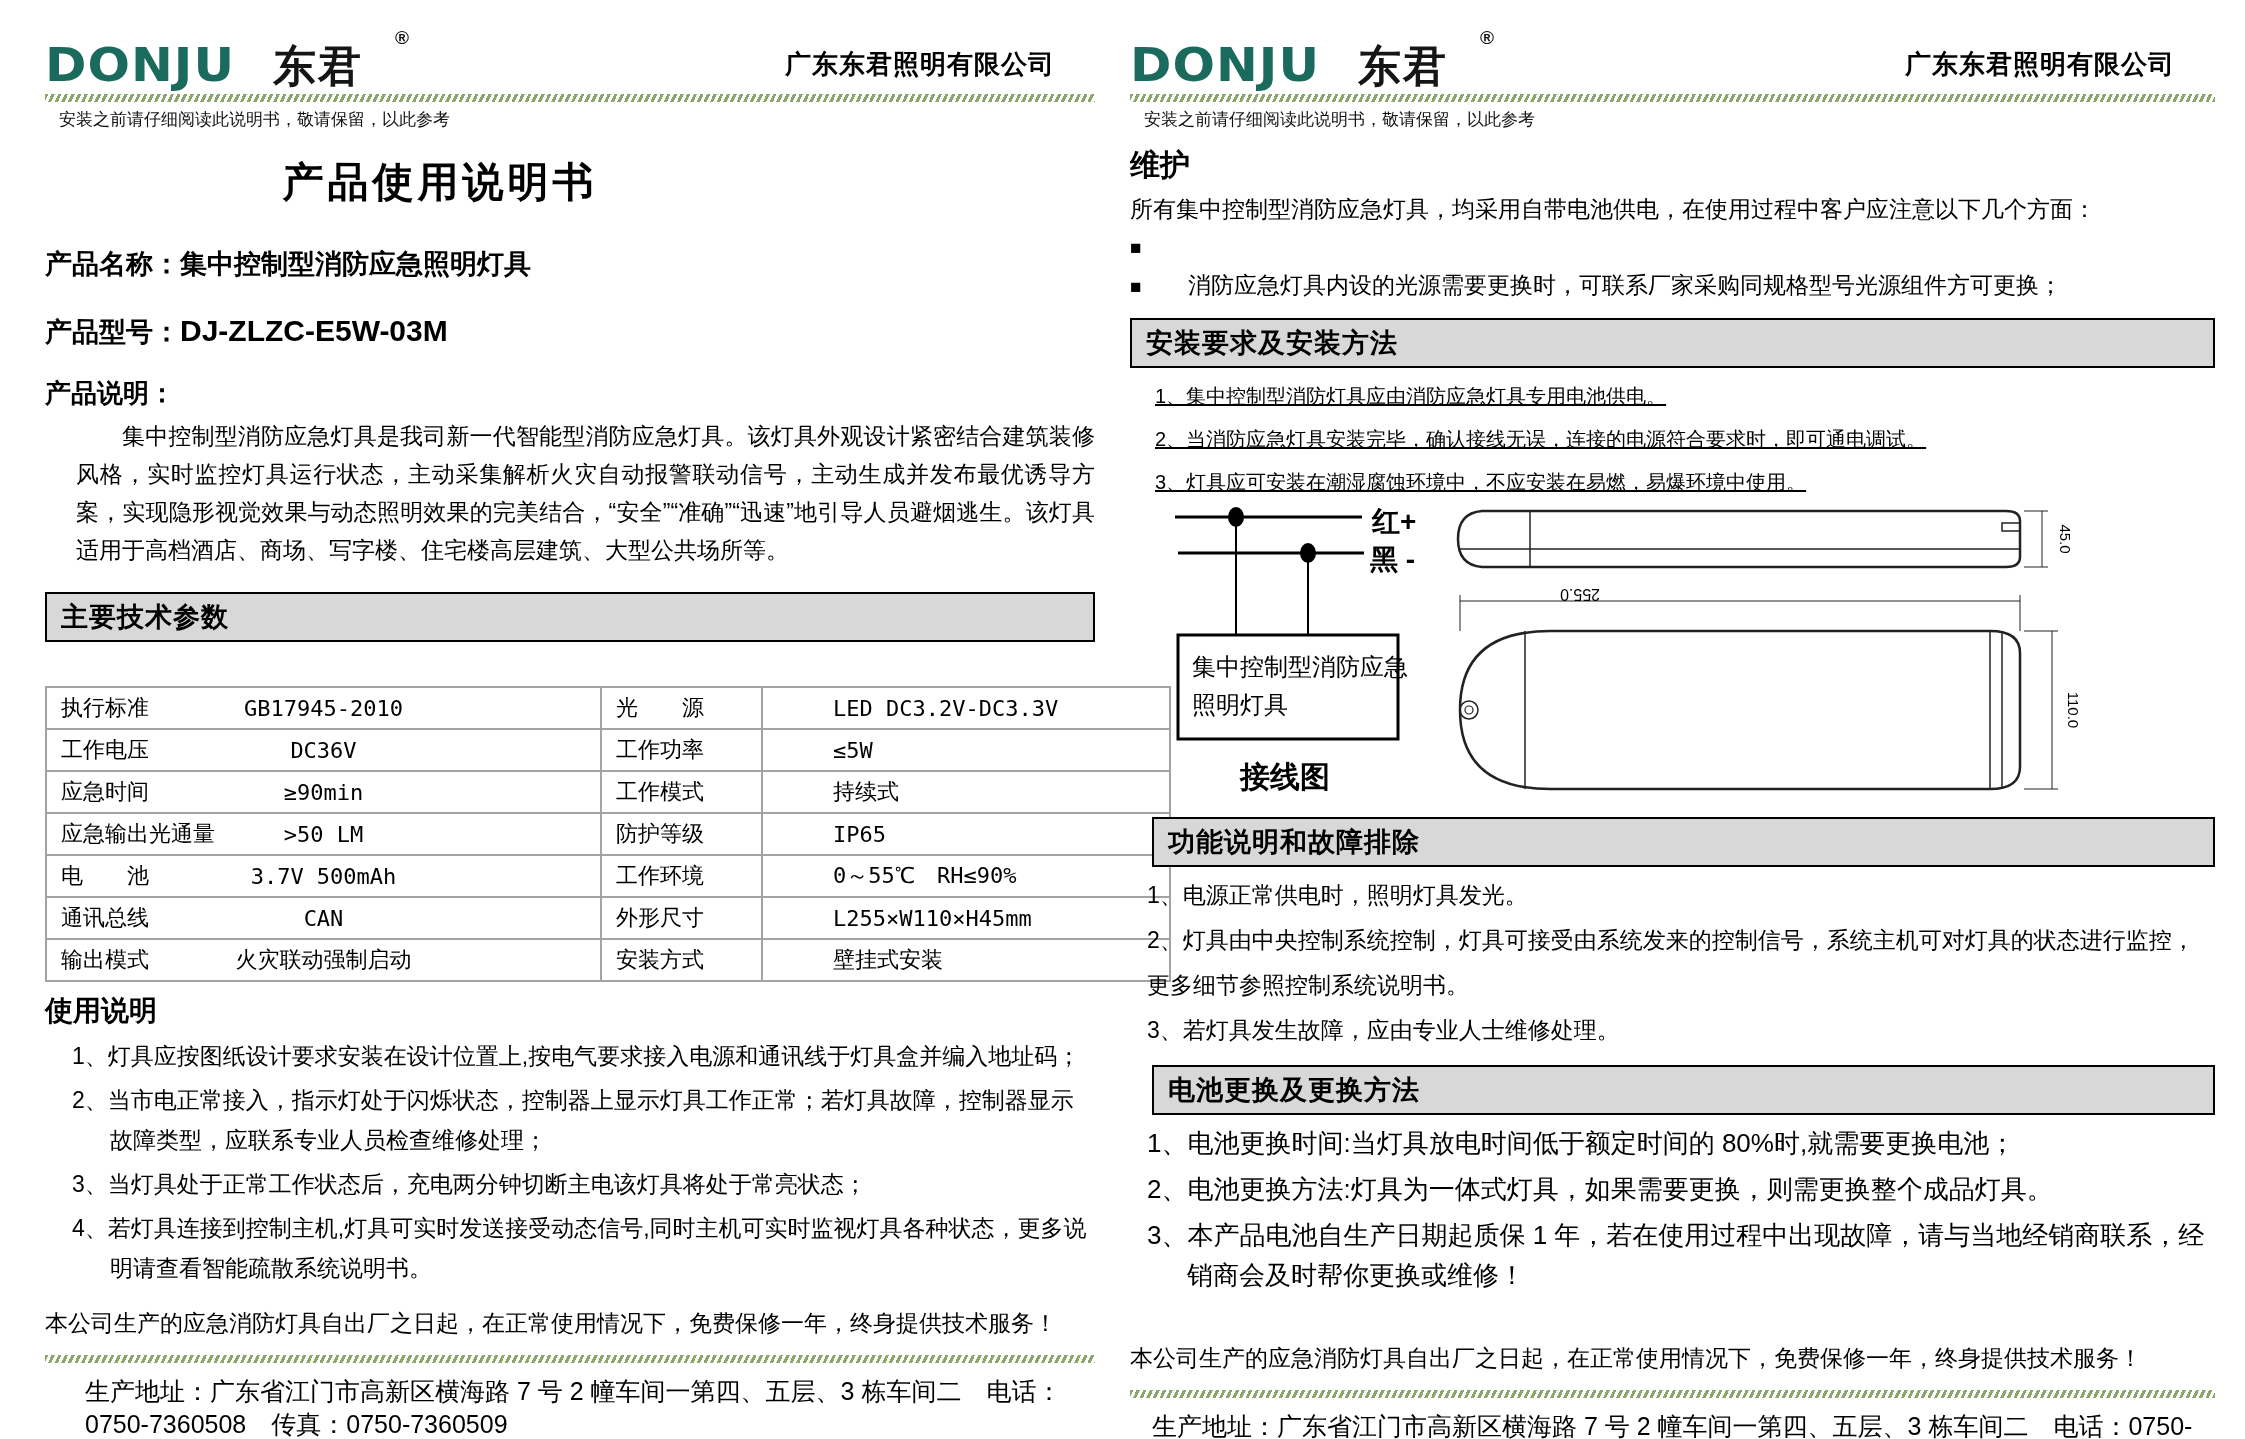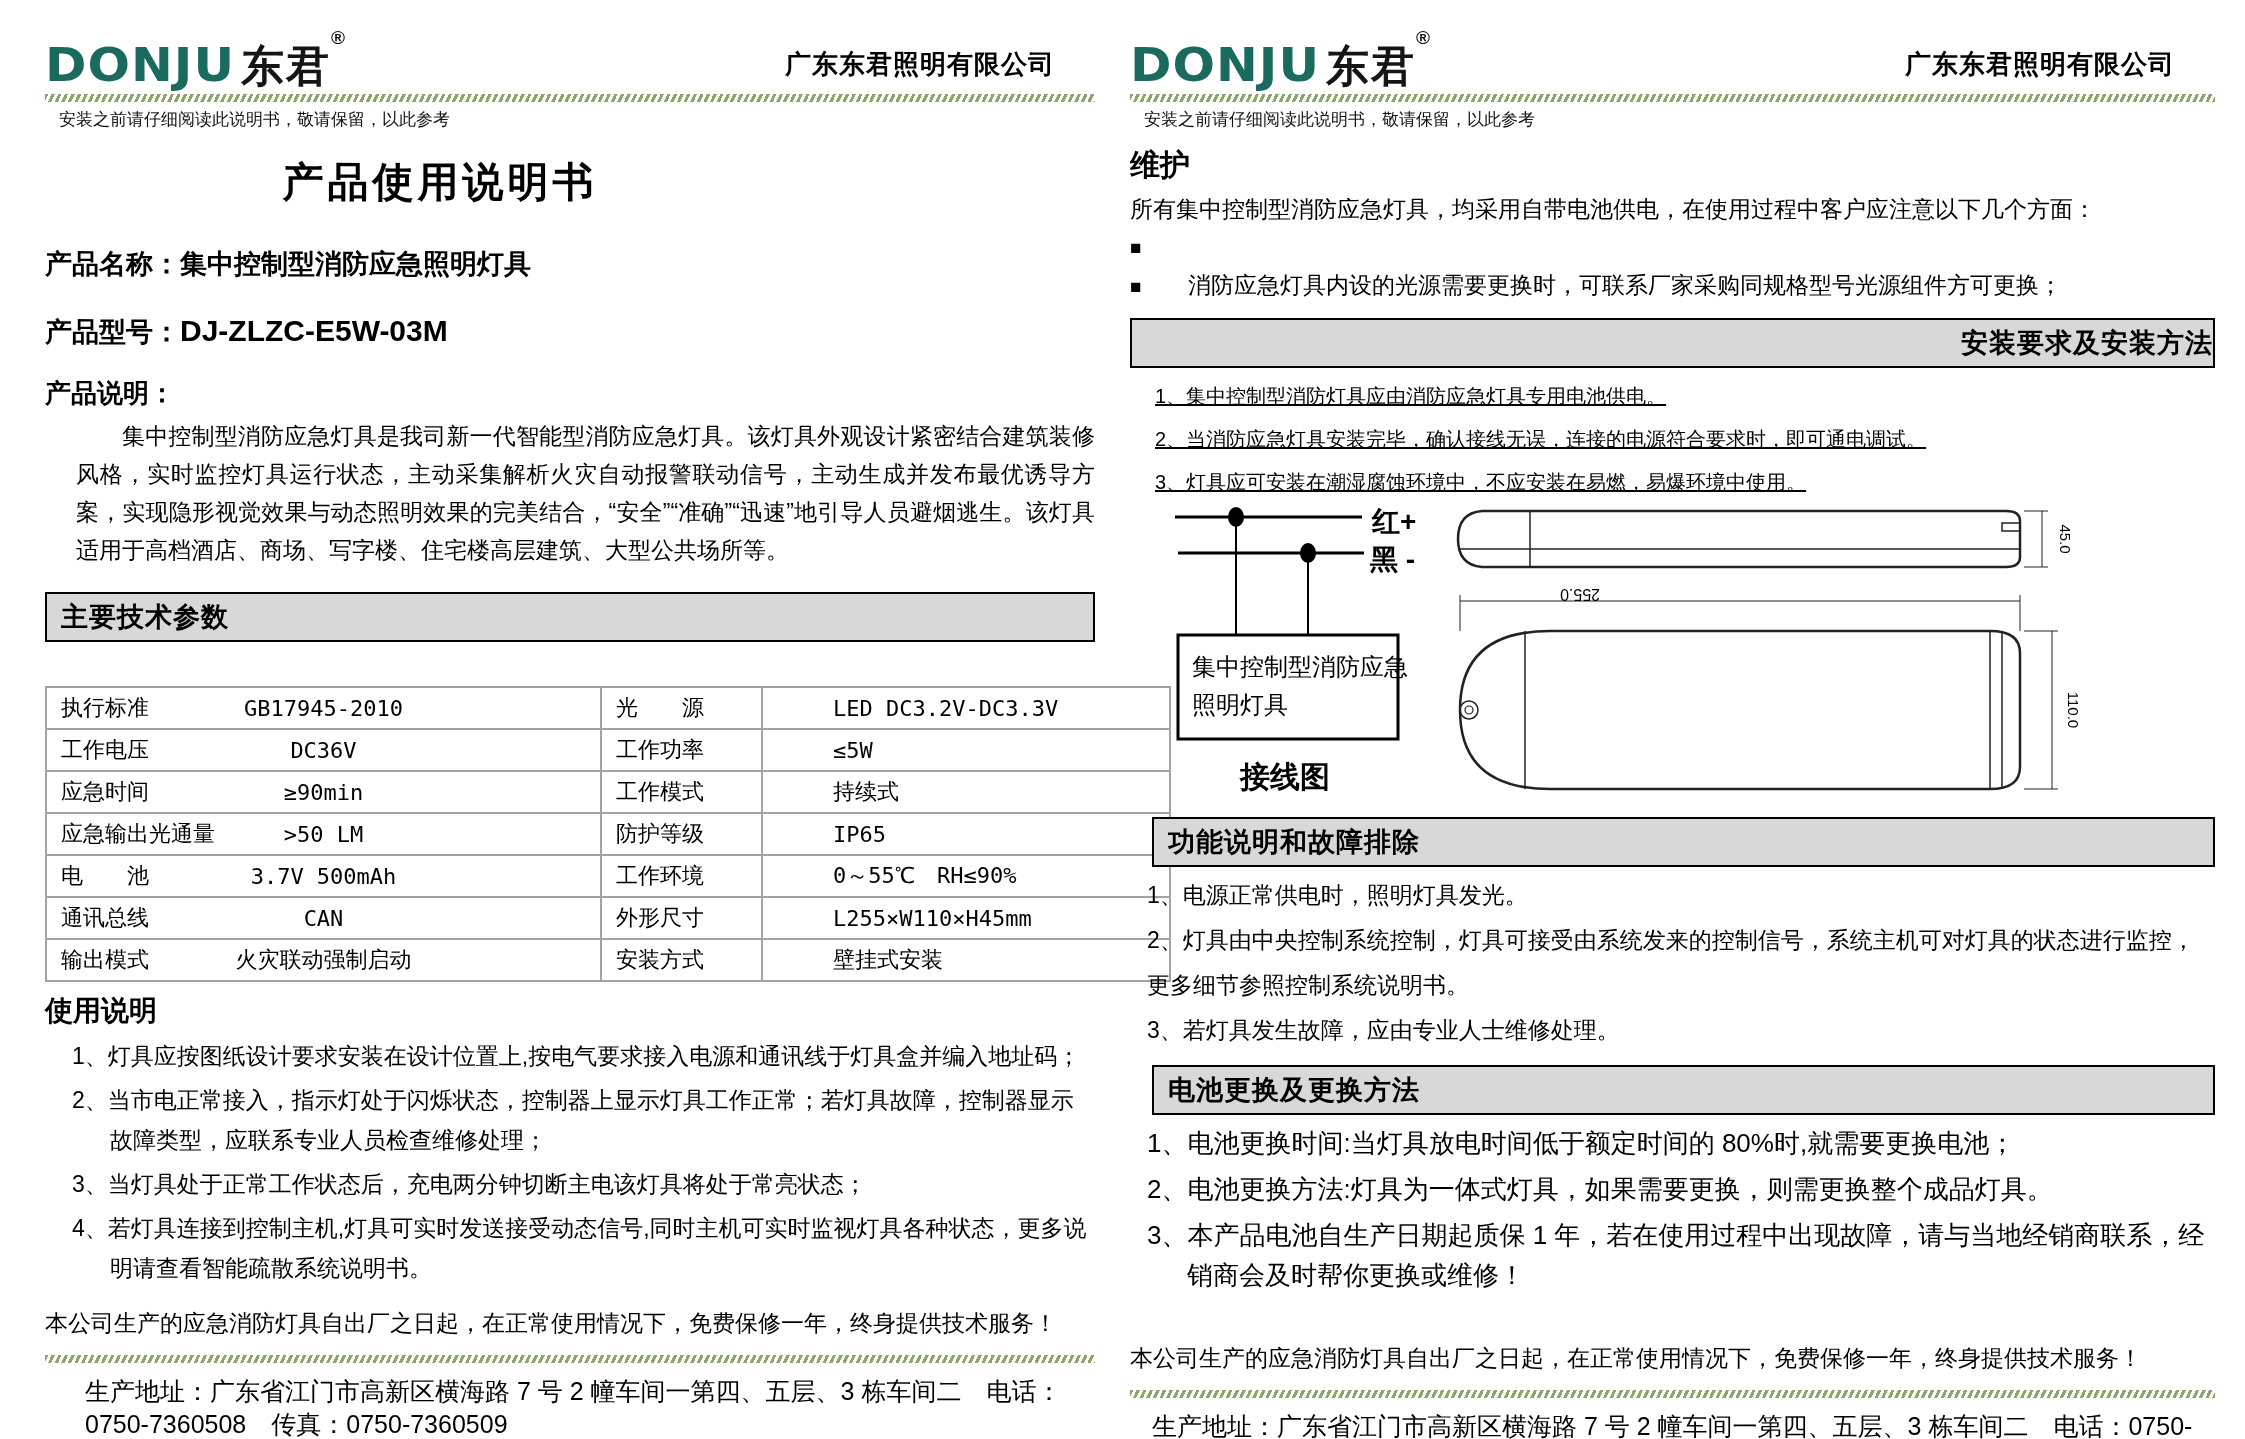--- a/index.html
+++ b/index.html
@@ -7,21 +7,21 @@
     width:2245px;height:1439px;background:#ffffff;position:relative;overflow:hidden;
     font-family:"Liberation Sans","DejaVu Sans",sans-serif;color:#000;
     -webkit-font-smoothing:antialiased;
   }
   .page{position:absolute;top:0;}
   .page-left{left:45px;width:1050px;}
   .page-right{left:1130px;width:1085px;}
 
   
   .header-row{display:flex;justify-content:space-between;align-items:flex-end;margin-top:26px;height:62px;}
-  .logo{display:flex;align-items:flex-end;line-height:1;}
+  .logo{display:flex;align-items:flex-end;line-height:1;gap:32px;}
   .logo-en{font-family:"DejaVu Sans","Liberation Sans",sans-serif;font-weight:800;font-size:50px;
            color:#1A6A5E;letter-spacing:1px;transform:scaleY(0.92);transform-origin:bottom;}
   .logo-cn{font-weight:900;font-size:43px;color:#151515;margin-left:6px;letter-spacing:2px;}
   .logo-reg{font-size:19px;font-weight:700;color:#151515;align-self:flex-start;margin-top:-10px;}
   .company{font-size:26px;font-weight:600;padding:0 40px 6px 0;letter-spacing:1px;}
   .hatch{height:8px;margin-top:6px;
          background:repeating-linear-gradient(115deg,#8BA56B 0 3px,#ffffff 3px 6px);}
   .read-note{font-size:17px;margin:6px 0 0 14px;color:#111;}
 
   
@@ -50,21 +50,21 @@
   .bottom-hatch{margin-top:16px;}
   .footer-line{font-size:25px;margin-top:12px;}
   .footer-left-indent{margin-left:40px;}
   .footer-right-indent{margin-left:22px;}
 
   
   .maint-heading{margin-top:14px;font-size:30px;font-weight:900;}
   .maint-intro{margin-top:8px;font-size:23px;line-height:30px;}
   .bullet-row{display:flex;margin-top:7px;font-size:23px;line-height:30px;}
   .bullet-glyph{width:58px;flex:0 0 58px;font-size:19px;padding-top:2px;}
-  .bar-install{margin-top:16px;text-align:right;}
+  .bar-install{margin-top:16px;}
   .install-item{font-size:20px;line-height:30px;margin:13px 0 0 25px;text-decoration:underline;}
   .diagram-svg{display:block;margin-top:6px;}
   .bar-function{margin-top:2px;margin-left:22px;}
   .fn-item{font-size:23px;line-height:45px;margin-left:17px;}
   .fn-list{margin-top:6px;}
   .bar-battery{margin-top:12px;margin-left:22px;}
   .bat-list{margin-top:8px;}
   .bat-item{font-size:26px;line-height:40px;margin:6px 0 6px 17px;padding-left:40px;text-indent:-40px;}
   .warranty-right{margin-top:48px;}
 </style>

